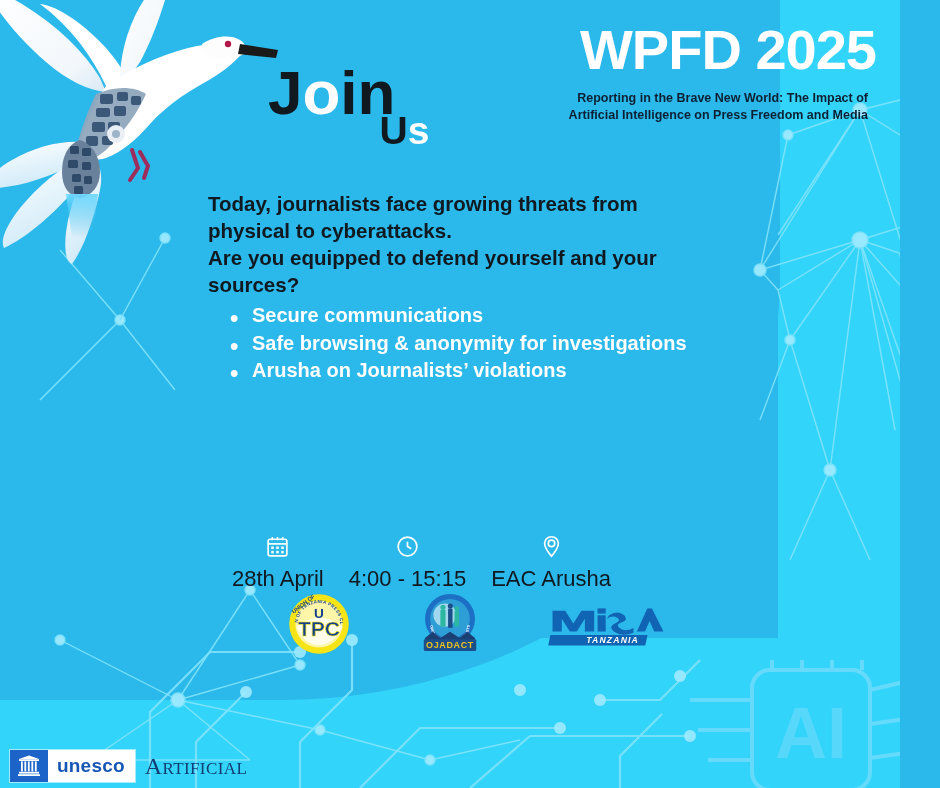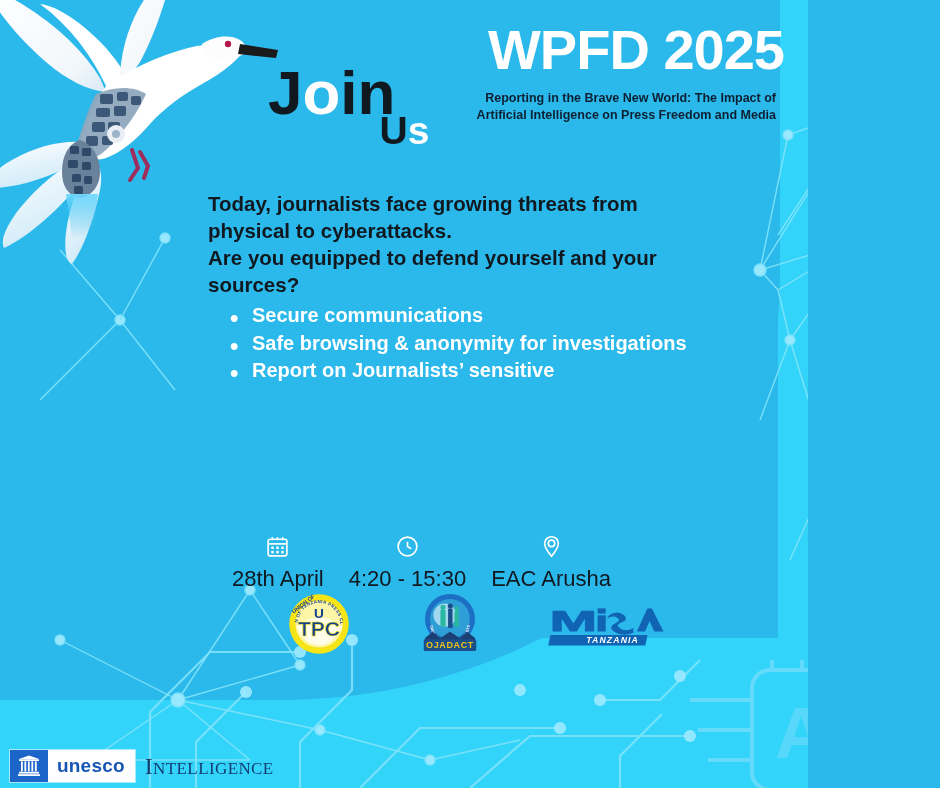--- a/index.html
+++ b/index.html
@@ -4,21 +4,21 @@
 <style>
   * { margin:0; padding:0; box-sizing:border-box; }
   html,body { width:940px; height:788px; }
   body {
     font-family:"Liberation Sans", sans-serif;
     background:#2bb8ea;
     overflow:hidden;
     position:relative;
   }
   #poster {
-    position:absolute; left:0; top:0; width:808px; height:788px;
+    position:absolute; left:0; top:0; width:900px; height:788px;
     overflow:hidden;
     background:#2bb8ea;
   }
   
   .bg-right {
     position:absolute; left:778px; top:0; width:162px; height:788px;
     background:#33d4fa;
   }
   .bg-bottom {
     position:absolute; left:0; bottom:0; width:940px; height:150px;
@@ -327,21 +327,21 @@
       <span>Today, journalists face growing threats from</span><br>
       <span>physical to cyberattacks.</span><br>
       <span>Are you equipped to defend yourself and your</span><br>
       <span>sources?</span>
     </div>
 
 
     <ul class="bullets">
       <li>Secure communications</li>
       <li>Safe browsing &amp; anonymity for investigations</li>
-      <li>Report on Journalists’ sensitive</li>
+      <li>Arusha on Journalists’ violations</li>
     </ul>
   </div>
 
   <div class="meta">
 
     <div class="item">
       <svg width="25" height="25" viewBox="0 0 24 24" fill="none" stroke="#ffffff" stroke-width="1.6" aria-hidden="true">
         <rect x="3" y="5" width="18" height="16" rx="2"></rect>
         <line x1="3" y1="9.5" x2="21" y2="9.5"></line>
         <line x1="7" y1="3" x2="7" y2="6"></line>
@@ -357,21 +357,21 @@
         </g>
       </svg>
       <span>28th April</span>
     </div>
 
     <div class="item">
       <svg width="25" height="25" viewBox="0 0 24 24" fill="none" stroke="#ffffff" stroke-width="1.6" aria-hidden="true">
         <circle cx="12" cy="12" r="9"></circle>
         <path d="M12 7.5 V12 L15.6 14.2"></path>
       </svg>
-      <span>4:20 - 15:30</span>
+      <span>4:00 - 15:15</span>
     </div>
 
     <div class="item">
       <svg width="25" height="25" viewBox="0 0 24 24" fill="none" stroke="#ffffff" stroke-width="1.6" aria-hidden="true">
         <path d="M12 2.6 C8.3 2.6 5.4 5.5 5.4 9.1 C5.4 13.4 12 21.4 12 21.4
                  C12 21.4 18.6 13.4 18.6 9.1 C18.6 5.5 15.7 2.6 12 2.6 Z"></path>
         <circle cx="12" cy="9" r="3.1"></circle>
       </svg>
       <span>EAC Arusha</span>
     </div>
@@ -439,21 +439,21 @@
             <rect x="10.9" y="6.4" width="1.8" height="10"></rect>
             <rect x="14.4" y="6.4" width="1.8" height="10"></rect>
             <rect x="17.9" y="6.4" width="1.8" height="10"></rect>
             <rect x="2" y="16.8" width="20" height="1.8"></rect>
             <rect x="1" y="19.2" width="22" height="1.8"></rect>
           </g>
         </svg>
       </div>
       <div class="unesco-word">unesco</div>
     </div>
-    <div class="jamii">Intelligence</div>
+    <div class="jamii">Artificial</div>
   </div>
 
   <svg class="chip" viewBox="0 0 250 128" aria-hidden="true">
     <g stroke="#6fdcfb" stroke-width="4" fill="none" opacity="0.85">
       <rect x="62" y="10" width="118" height="120" rx="18"></rect>
       <line x1="82" y1="0" x2="82" y2="10"></line>
       <line x1="112" y1="0" x2="112" y2="10"></line>
       <line x1="142" y1="0" x2="142" y2="10"></line>
       <line x1="172" y1="0" x2="172" y2="10"></line>
       <line x1="62" y1="40" x2="0" y2="40"></line>

